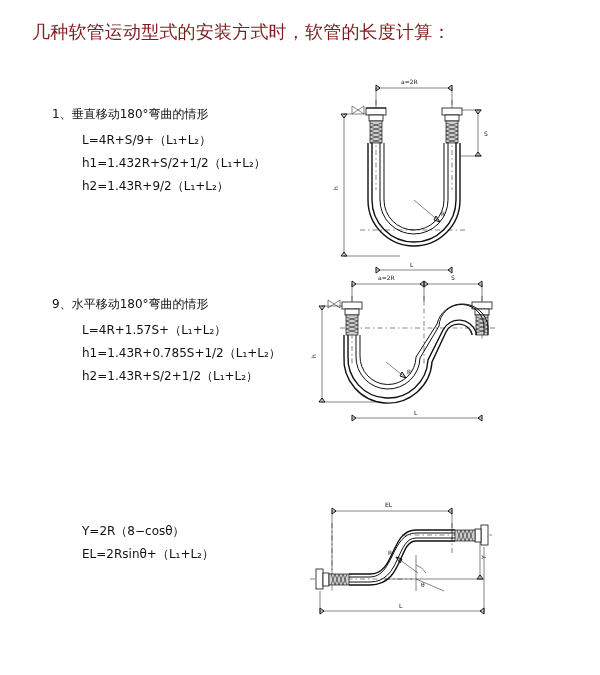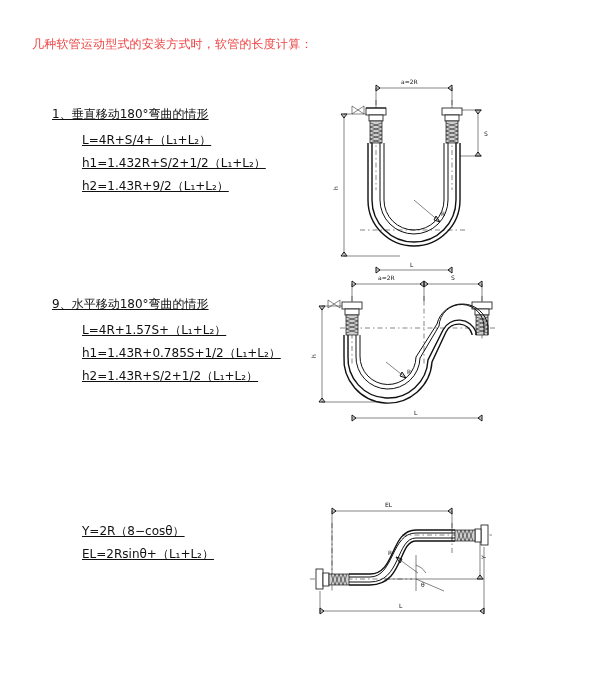--- a/index.html
+++ b/index.html
@@ -17,41 +17,39 @@
   }
   .page {
     position: relative;
     width: 600px;
     height: 675px;
   }
   .heading {
     position: absolute;
     left: 32px;
     top: 20px;
-    font-size: 12px;
+    font-size: 18px;
     letter-spacing: 0.2px;
-    color: #ef4444;
+    color: #7f1d1d;
     white-space: nowrap;
-    margin-top: 16px;
   }
   .section {
     position: absolute;
     left: 0;
     width: 600px;
   }
   .sec1 { top: 105px; }
   .sec2 { top: 295px; }
   .sec3 { top: 520px; }
 
   .text-col {
     position: absolute;
     left: 52px;
     top: 0;
     width: 250px;
-    text-decoration: underline;
   }
   .sec-title {
     font-size: 12px;
     line-height: 18px;
     white-space: nowrap;
     margin: 0 0 6px 0;
   }
   .formula {
     font-size: 12px;
     line-height: 23px;
@@ -84,21 +82,21 @@
 </head>
 <body>
 
 <div class="page">
 
   <div class="heading">几种软管运动型式的安装方式时，软管的长度计算：</div>
 
   <div class="section sec1">
     <div class="text-col">
       <div class="sec-title">1、垂直移动180°弯曲的情形</div>
-      <div class="formula">L=4R+S/4+（L₁+L₂）</div>
+      <div class="formula">L=4R+S/9+（L₁+L₂）</div>
       <div class="formula">h1=1.432R+S/2+1/2（L₁+L₂）</div>
       <div class="formula">h2=1.43R+9/2（L₁+L₂）</div>
     </div>
 
     <div class="figure fig1">
       <svg width="200" height="220" viewBox="0 0 200 220">
 
         <line class="thin" x1="76" y1="18" x2="152" y2="18"></line>
         <path class="ln" d="M76 15 L80 18 L76 21 Z" fill="#111"></path>
         <path class="ln" d="M152 15 L148 18 L152 21 Z" fill="#111"></path>

